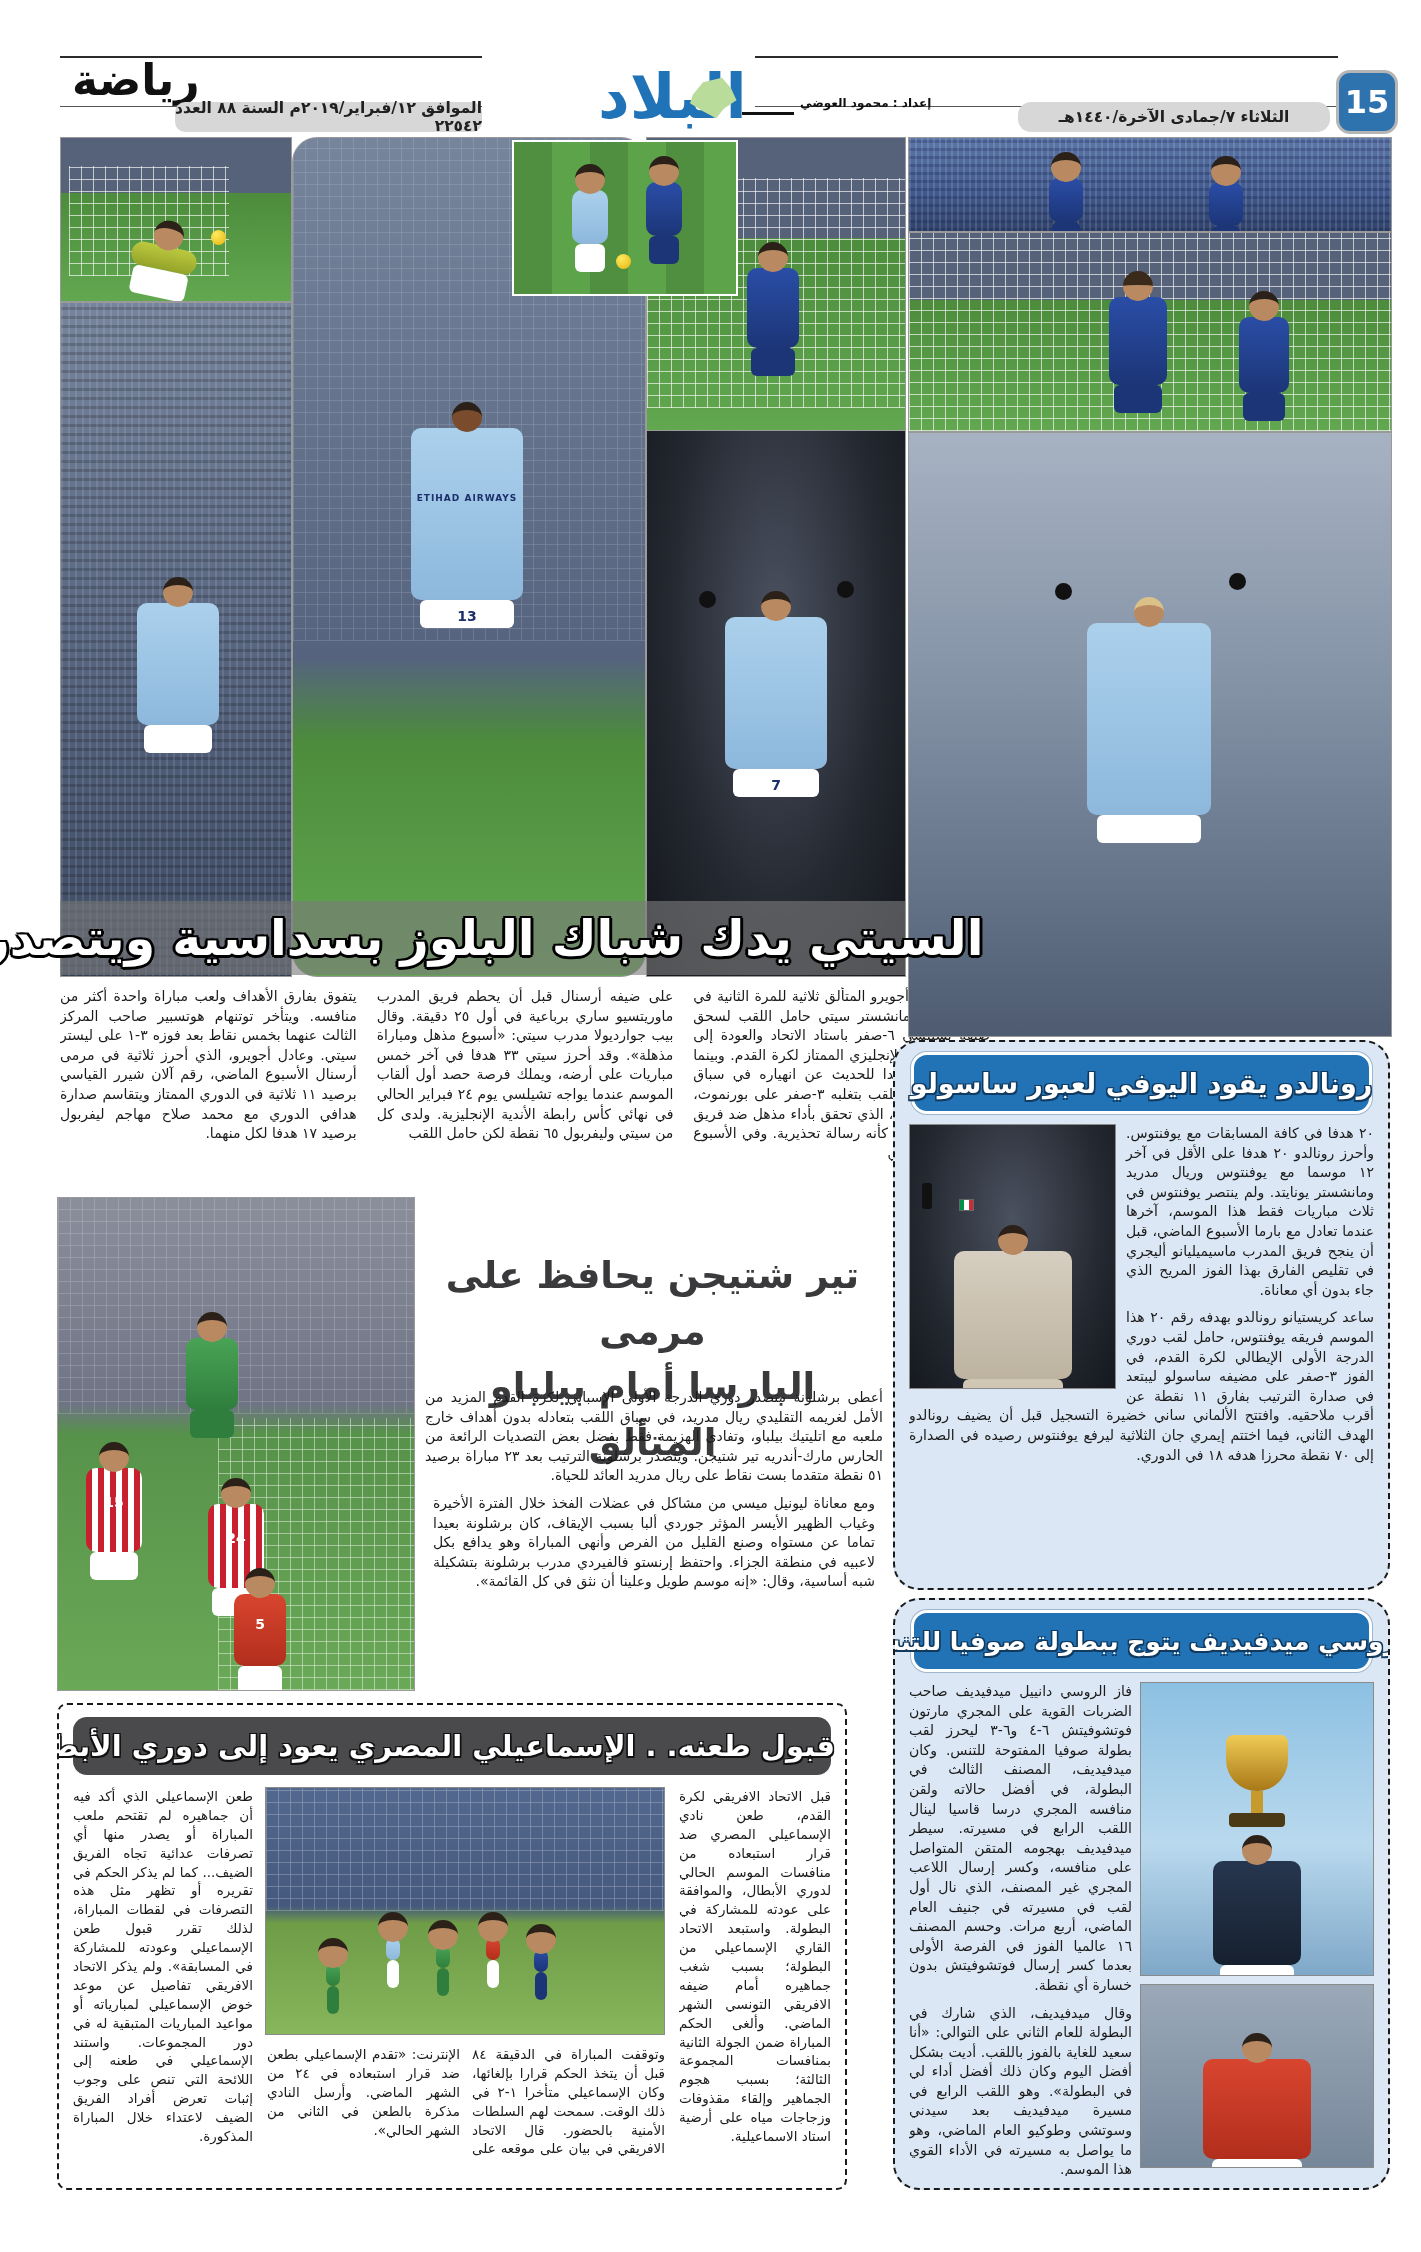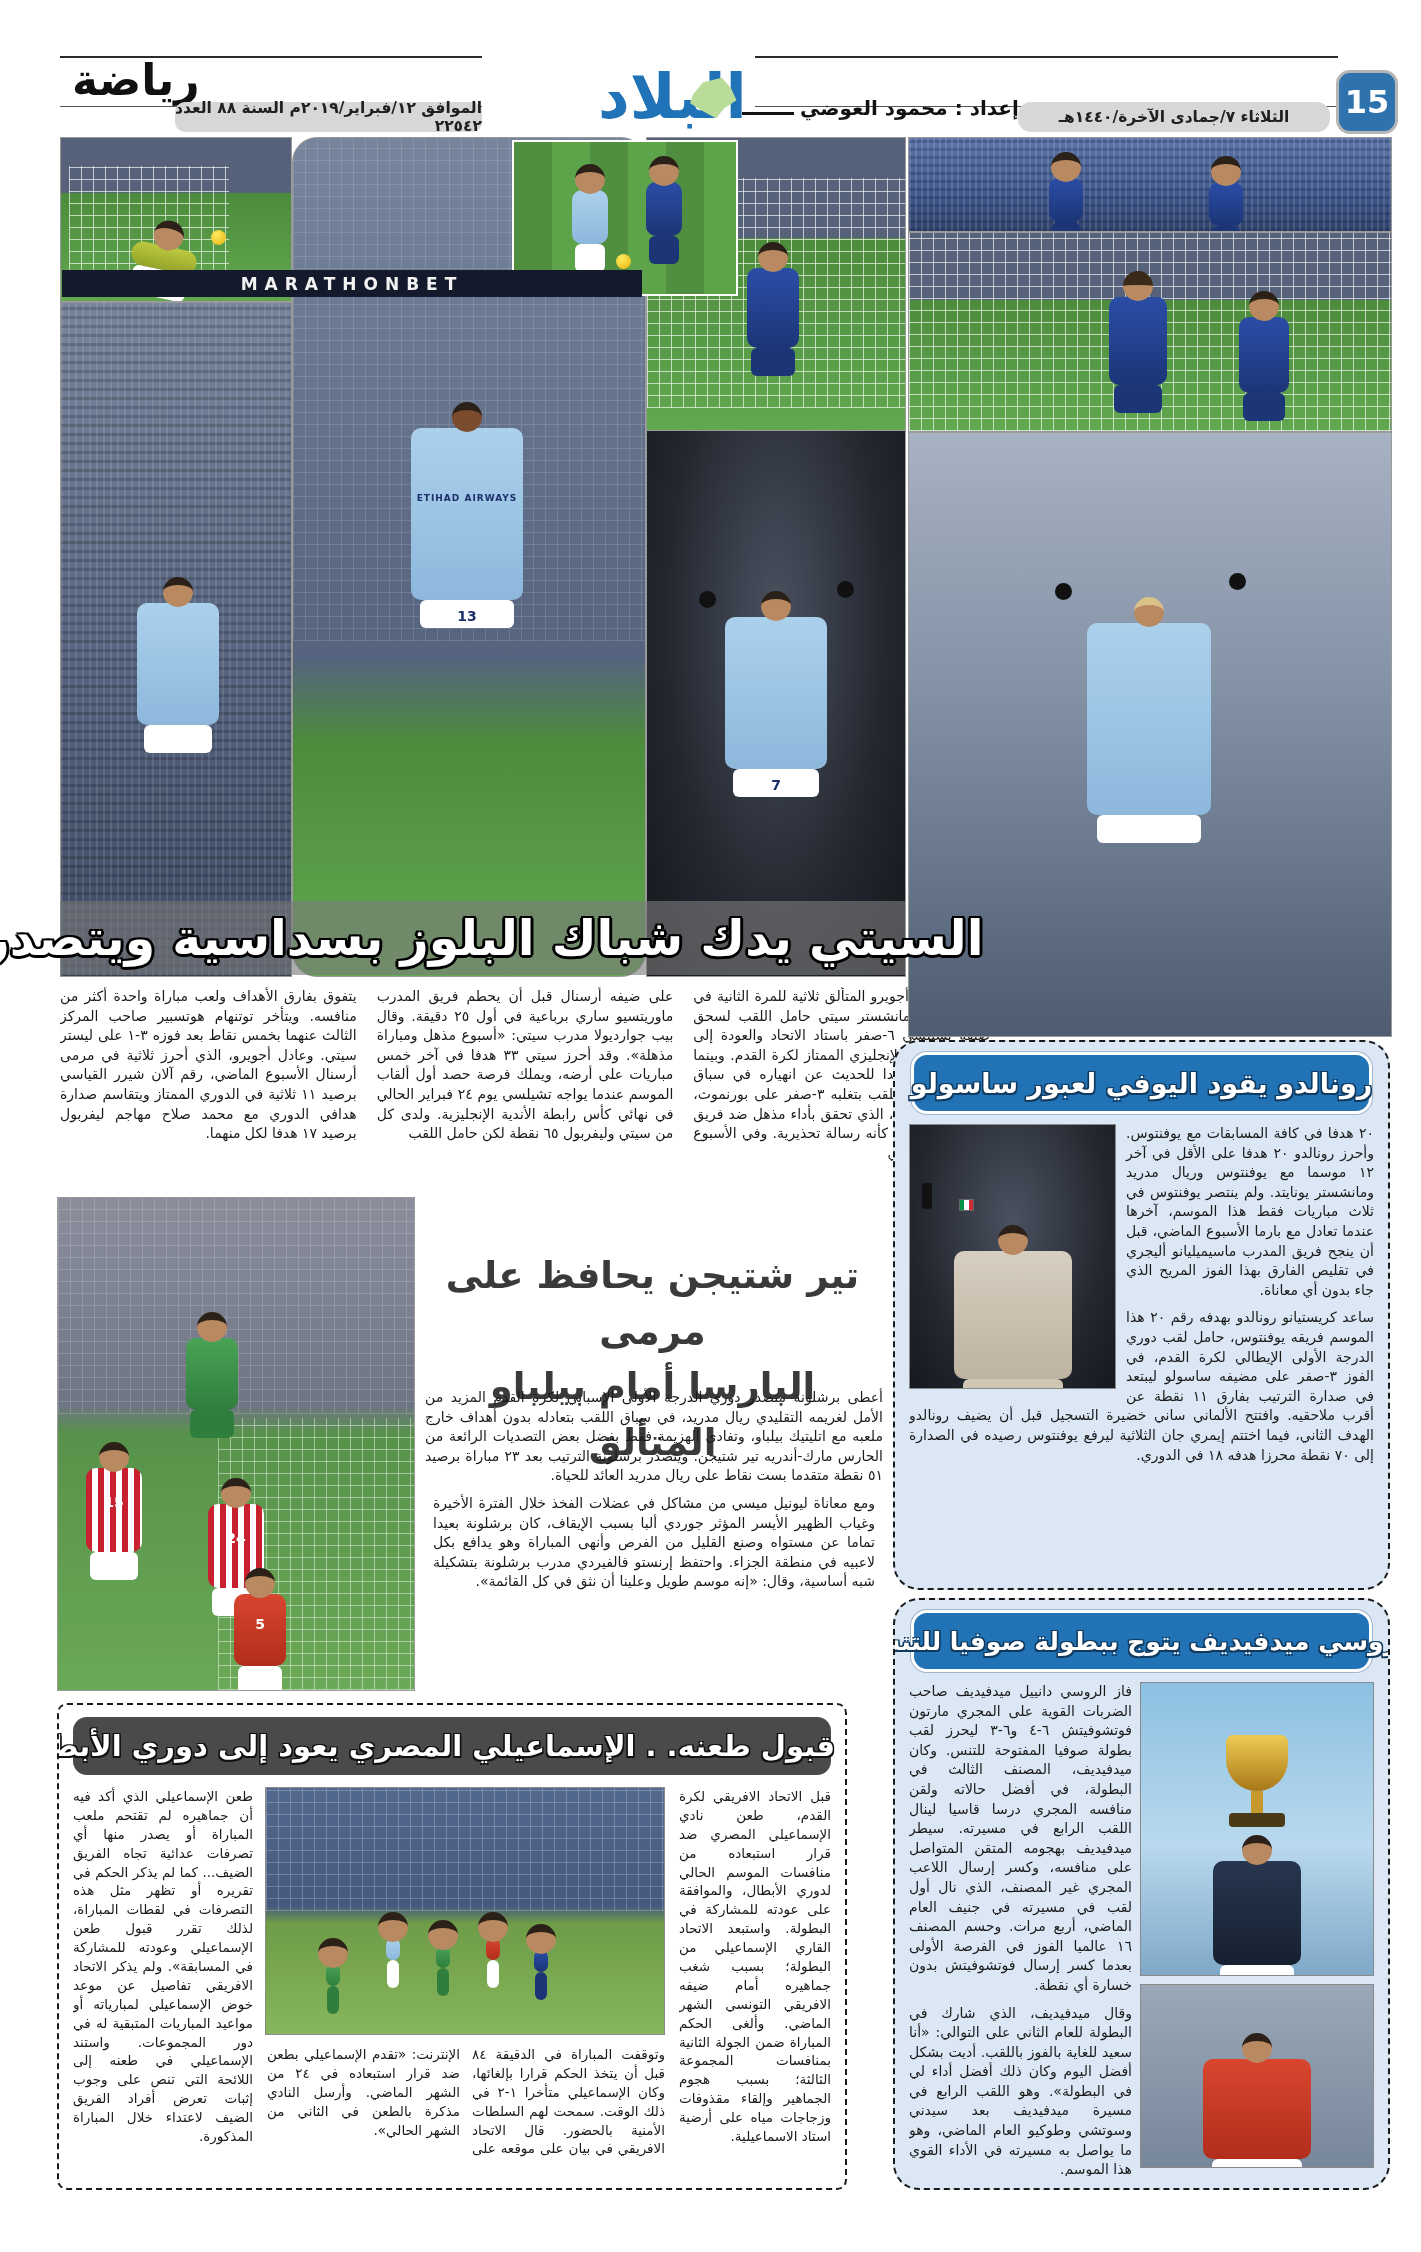--- a/index.html
+++ b/index.html
@@ -8,21 +8,21 @@
   .rule{position:absolute;background:#2b2b2b;height:2px;}
   .rule.thin{height:1px;background:#555;}
 
   
   .section-title{position:absolute;left:72px;top:54px;font-size:44px;font-weight:bold;color:#111;}
   .pill{position:absolute;height:30px;background:#d7d7d7;border-radius:10px;display:flex;
         align-items:center;justify-content:center;font-size:15.5px;font-weight:bold;color:#202020;z-index:3;}
   .masthead{position:absolute;left:598px;top:60px;font-size:62px;font-weight:bold;color:#2173b8;z-index:2;}
   .saudi-map{position:absolute;left:688px;top:76px;width:48px;height:42px;background:#b9dc9a;border:1px solid #7fa75e;z-index:3;
         clip-path:polygon(10% 42%,30% 14%,68% 4%,86% 28%,97% 55%,72% 74%,56% 96%,30% 80%,4% 62%);}
-  .editor{position:absolute;left:800px;top:96px;font-size:20px;font-weight:bold;color:#111;z-index:2;}
+  .editor{position:absolute;left:800px;top:96px;font-size:12px;font-weight:bold;color:#111;z-index:2;}
   .editor-dash{position:absolute;left:742px;top:112px;width:52px;height:3px;background:#111;}
   .page-num{position:absolute;left:1336px;top:70px;width:56px;height:58px;background:#2e72ae;border:3px solid #b5b5b5;
         border-radius:14px;color:#fff;font-size:32px;font-weight:bold;display:flex;align-items:center;justify-content:center;z-index:3;}
 
   
   .photo{position:absolute;border:1px solid #9a9a9a;overflow:hidden;z-index:1;}
   .crowd{background:
      repeating-linear-gradient(90deg,rgba(255,255,255,.10) 0 2px,transparent 2px 7px),
      repeating-linear-gradient(0deg,rgba(0,0,0,.18) 0 3px,transparent 3px 9px),
      linear-gradient(180deg,#76849c 0%,#55637e 55%,#3d4a63 100%);}
@@ -139,21 +139,20 @@
   </div>
 
   <div class="photo" style="left:292px;top:137px;width:352px;height:838px;background:linear-gradient(180deg,#76849c 0%,#55637e 62%,#4c8c3c 72%,#63a851 100%);border-radius:25px;">
     <div class="net" style="left:0;top:0;width:100%;height:60%;opacity:.2;"></div>
     <div class="fig kit-city darkskin" style="left:118px;top:290px;width:112px;height:172px;">
       <span class="sponsor">ETIHAD AIRWAYS</span>
       <span class="kit-num">13</span>
     </div>
   </div>
 
-  <div class="ad-board">MARATHONBET</div>
 
   <div class="photo pitch-only" style="left:512px;top:140px;width:222px;height:152px;border:2px solid #fff;z-index:5;">
     <div class="fig kit-city" style="left:58px;top:48px;width:36px;height:54px;"></div>
     <div class="fig kit-chelsea" style="left:132px;top:40px;width:36px;height:54px;"></div>
     <div class="ball" style="left:102px;top:112px;"></div>
   </div>
 
   <div class="photo pitchy" style="left:646px;top:137px;width:258px;height:293px;">
     <div class="net" style="left:0;top:40px;width:100%;height:230px;"></div>
     <div class="fig kit-chelsea" style="left:100px;top:130px;width:52px;height:80px;"></div>

